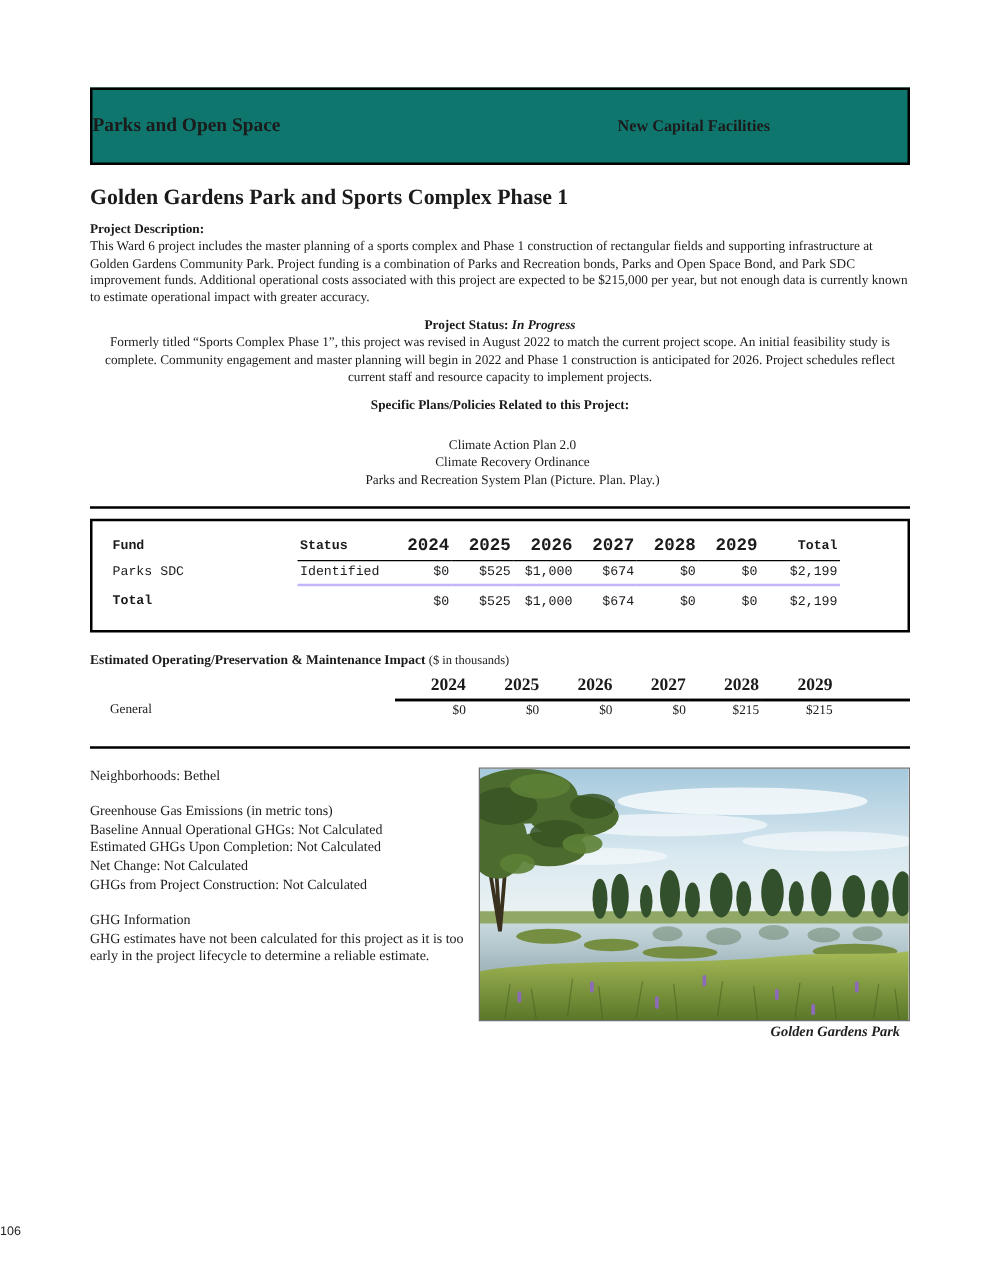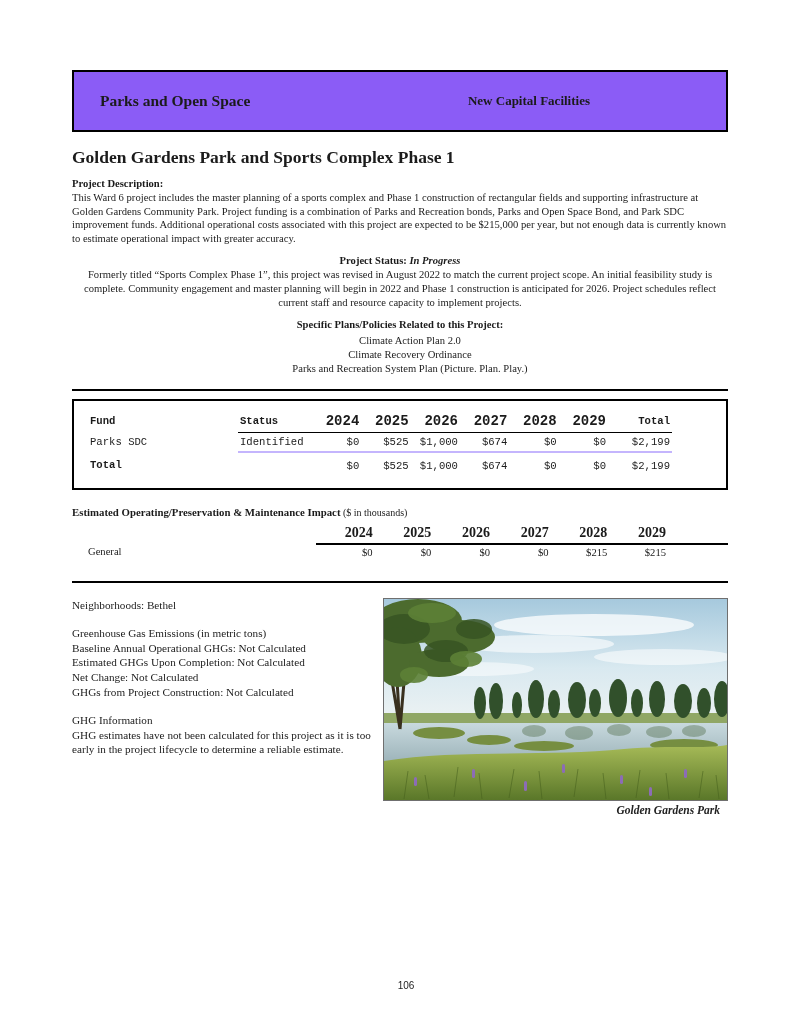--- a/index.html
+++ b/index.html
@@ -7,35 +7,35 @@
   body {
     width:800px; height:1024px; margin:0 auto; position:relative;
     font-family:"Liberation Serif","DejaVu Serif",serif;
     color:#1b1b1b; -webkit-font-smoothing:antialiased;
   }
   .page { position:relative; width:800px; height:1024px; overflow:hidden; }
   .content { margin:0 72px; }
 
   
   .banner {
-    margin-top:70px; height:62px; background:#8b5cf6; border:2px solid #000;
-    display:flex; align-items:center; padding:0 26px;
+    margin-top:70px; height:62px; background:#0f766e; border:2px solid #000;
+    display:flex; align-items:center; padding:0 0;
   }
   .banner-left { font-weight:bold; font-size:15.5px; }
   .banner-right { font-weight:bold; font-size:13px; margin-left:auto; padding-right:110px; }
 
   
   .doc-title { font-size:17.5px; font-weight:bold; margin:15px 0 9px 0; }
 
   
   .para { font-size:10.6px; line-height:13.6px; }
   .sec-label { font-size:10.6px; line-height:14px; font-weight:bold; }
   .sec { margin-top:9px;text-align:center; }
   .italic-bold { font-style:italic; font-weight:bold; }
-  .plans-list { margin-top:2px; padding-left:20px; }
+  .plans-list { margin-top:18px; padding-left:20px; }
   .plans-list div { font-size:10.6px; line-height:13.8px; }
 
   .rule { border:none; border-top:2.5px solid #000; margin-top:13px; }
   .rule2 { border:none; border-top:2.5px solid #000; margin-top:21px; }
 
   
   .cc-heading { margin-top:25px; font-size:13.5px; font-weight:bold; }
   .unit-note { font-size:10px; font-weight:normal; }
   .cc-box { border:2px solid #000; margin-top:8px; padding:9px 54px 13px 14px;font-family:Liberation Mono, monospace; }
   table { width:100%; border-collapse:collapse; table-layout:fixed; }
@@ -66,22 +66,22 @@
   
   .cols { display:flex; justify-content:space-between; margin-top:15px; }
   .leftcol { width:302px; font-size:11.2px; line-height:14.6px; }
   .leftcol .b { font-weight:normal; }
   .gap { height:14px; }
   .rightcol { width:345px; }
   .photo-frame { width:345px; height:203px; border:1px solid #6f6f6f; overflow:hidden; }
   .caption { margin-top:3px; text-align:right; padding-right:8px;
              font-size:11.5px; font-style:italic; font-weight:bold; color:#222; }
 
-  .page-number { position:absolute; left:0; right:0; bottom:33px; text-align:center;
-                 font-family:"Liberation Sans","DejaVu Sans",sans-serif; font-size:10px; color:#222;margin-left:12px; }
+  .page-number { position:absolute; left:0; right:0; bottom:33px; text-align:left;
+                 font-family:"Liberation Sans","DejaVu Sans",sans-serif; font-size:10px; color:#222; }
 </style>
 </head>
 <body>
 
 <div class="page">
   <div class="content">
 
     <div class="banner">
       <span class="banner-left">Parks and Open Space</span>
       <span class="banner-right">New Capital Facilities</span>

